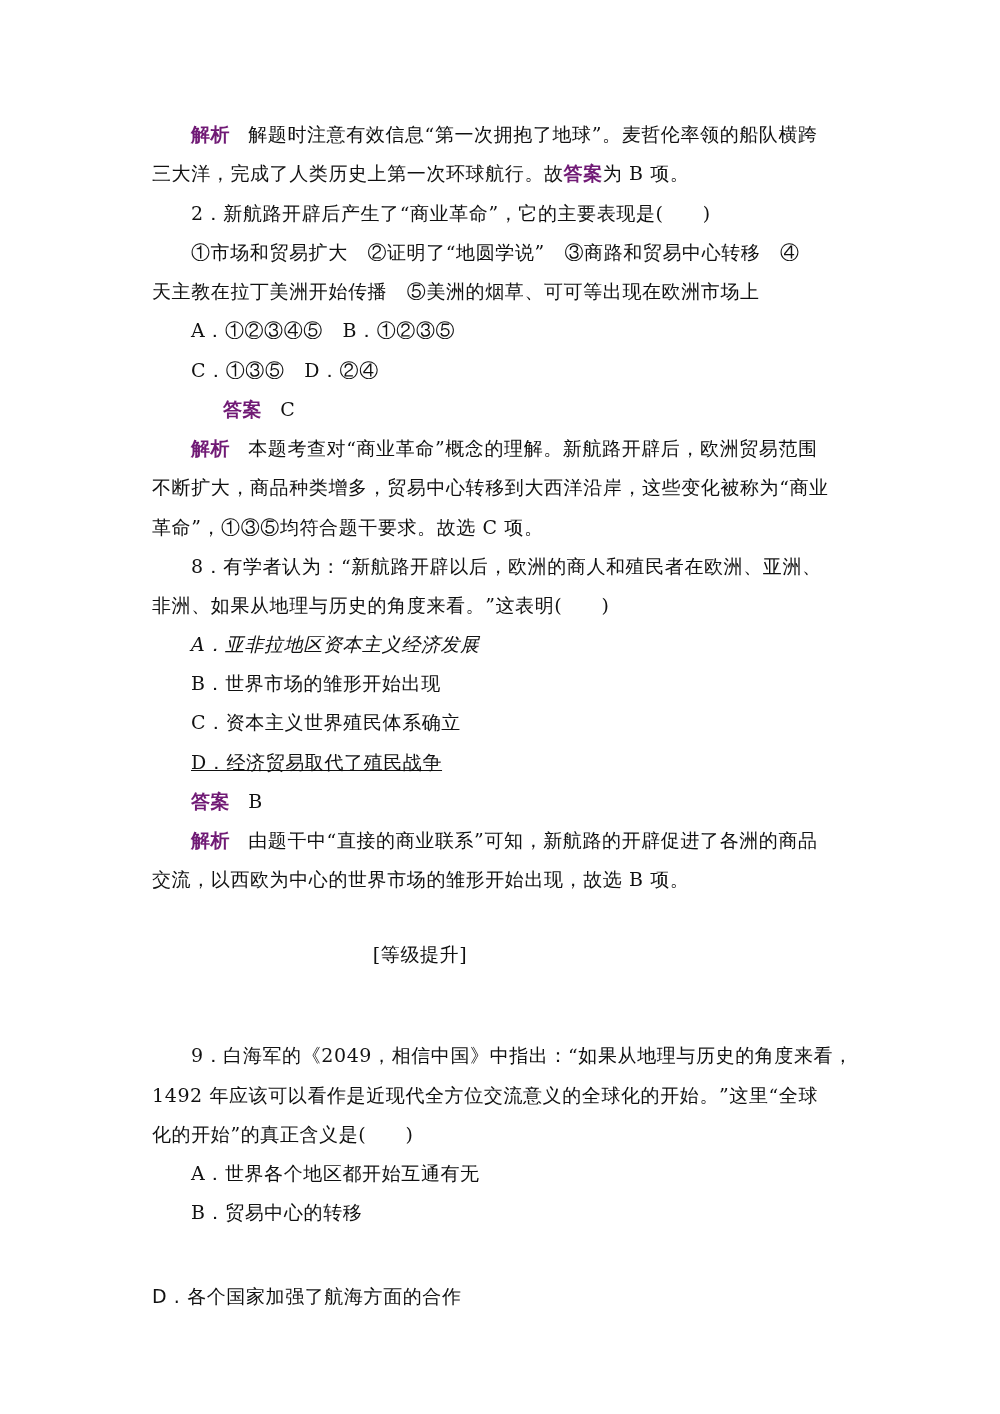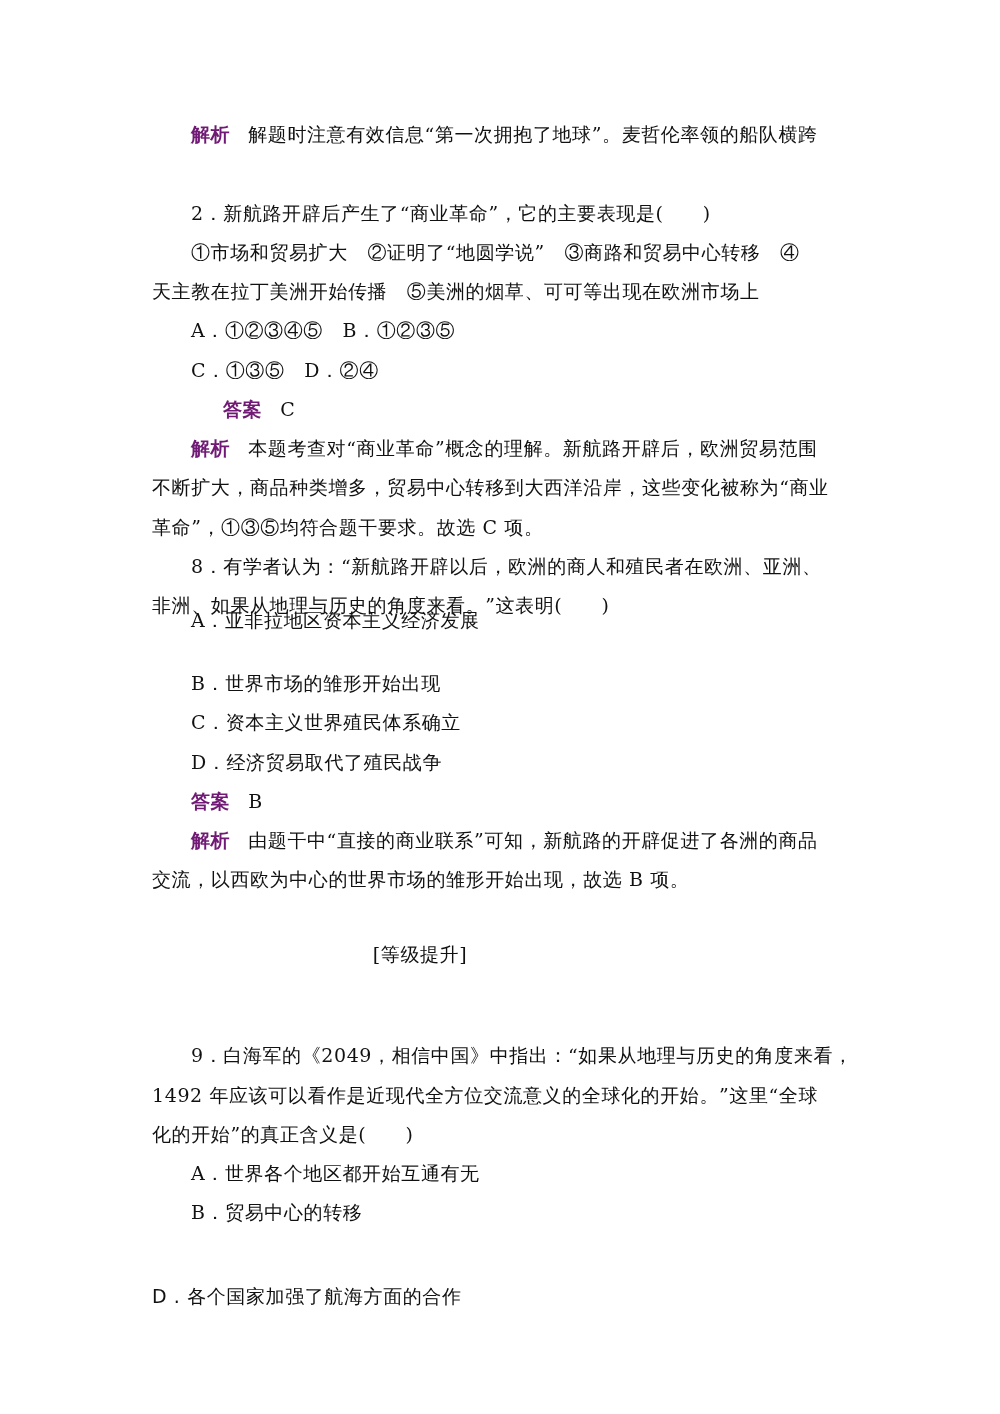--- a/index.html
+++ b/index.html
@@ -52,41 +52,44 @@
     }
   </style>
 </head>
 <body>
 
 <div class="page">
 
   <div class="line indent" style="top:122px;">
     <span class="red">解析</span><span class="gap"></span><span>解题时注意有效信息“第一次拥抱了地球”。麦哲伦率领的船队横跨</span>
   </div>
+  <div class="line" style="top:161px;">
+    <span>三大洋，完成了人类历史上第一次环球航行。故</span><span class="red">答案</span><span>为 B 项。</span>
+  </div>
 
   <div class="line indent" style="top:201px;">2．新航路开辟后产生了“商业革命”，它的主要表现是(　　)</div>
   <div class="line indent" style="top:240px;">①市场和贸易扩大　②证明了“地圆学说”　③商路和贸易中心转移　④</div>
   <div class="line" style="top:279px;">天主教在拉丁美洲开始传播　⑤美洲的烟草、可可等出现在欧洲市场上</div>
   <div class="line indent" style="top:318px;">A．①②③④⑤　B．①②③⑤</div>
   <div class="line indent" style="top:358px;">C．①③⑤　D．②④</div>
   <div class="line indent" style="top:397px;margin-left:32px;">
     <span class="red">答案</span><span class="gap"></span><span>C</span>
   </div>
   <div class="line indent" style="top:436px;">
     <span class="red">解析</span><span class="gap"></span><span>本题考查对“商业革命”概念的理解。新航路开辟后，欧洲贸易范围</span>
   </div>
   <div class="line" style="top:475px;">不断扩大，商品种类增多，贸易中心转移到大西洋沿岸，这些变化被称为“商业</div>
   <div class="line" style="top:515px;">革命”，①③⑤均符合题干要求。故选 C 项。</div>
 
   <div class="line indent" style="top:554px;">8．有学者认为：“新航路开辟以后，欧洲的商人和殖民者在欧洲、亚洲、</div>
   <div class="line" style="top:593px;">非洲、如果从地理与历史的角度来看。”这表明(　　)</div>
-  <div class="line indent" style="top:608px;">A．亚非拉地区资本主义经济发展</div>
+  <div class="line indent" style="top:632px;font-style:italic;">A．亚非拉地区资本主义经济发展</div>
   <div class="line indent" style="top:671px;">B．世界市场的雏形开始出现</div>
   <div class="line indent" style="top:710px;">C．资本主义世界殖民体系确立</div>
-  <div class="line indent" style="top:750px;">D．经济贸易取代了殖民战争</div>
+  <div class="line indent" style="top:750px;text-decoration:underline;">D．经济贸易取代了殖民战争</div>
   <div class="line indent" style="top:789px;">
     <span class="red">答案</span><span class="gap"></span><span>B</span>
   </div>
   <div class="line indent" style="top:828px;">
     <span class="red">解析</span><span class="gap"></span><span>由题干中“直接的商业联系”可知，新航路的开辟促进了各洲的商品</span>
   </div>
   <div class="line" style="top:867px;">交流，以西欧为中心的世界市场的雏形开始出现，故选 B 项。</div>
 
   <div class="center" style="top:942px;">[等级提升]</div>
 

